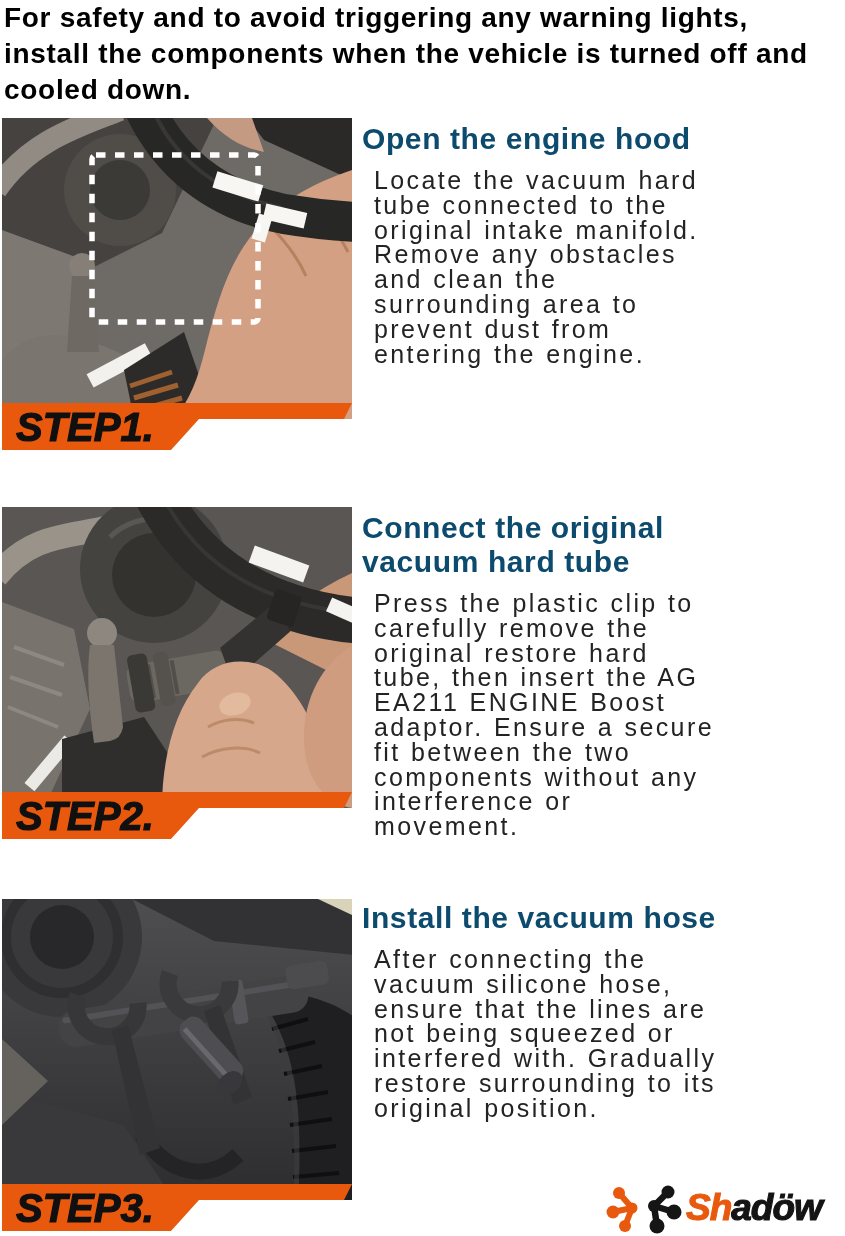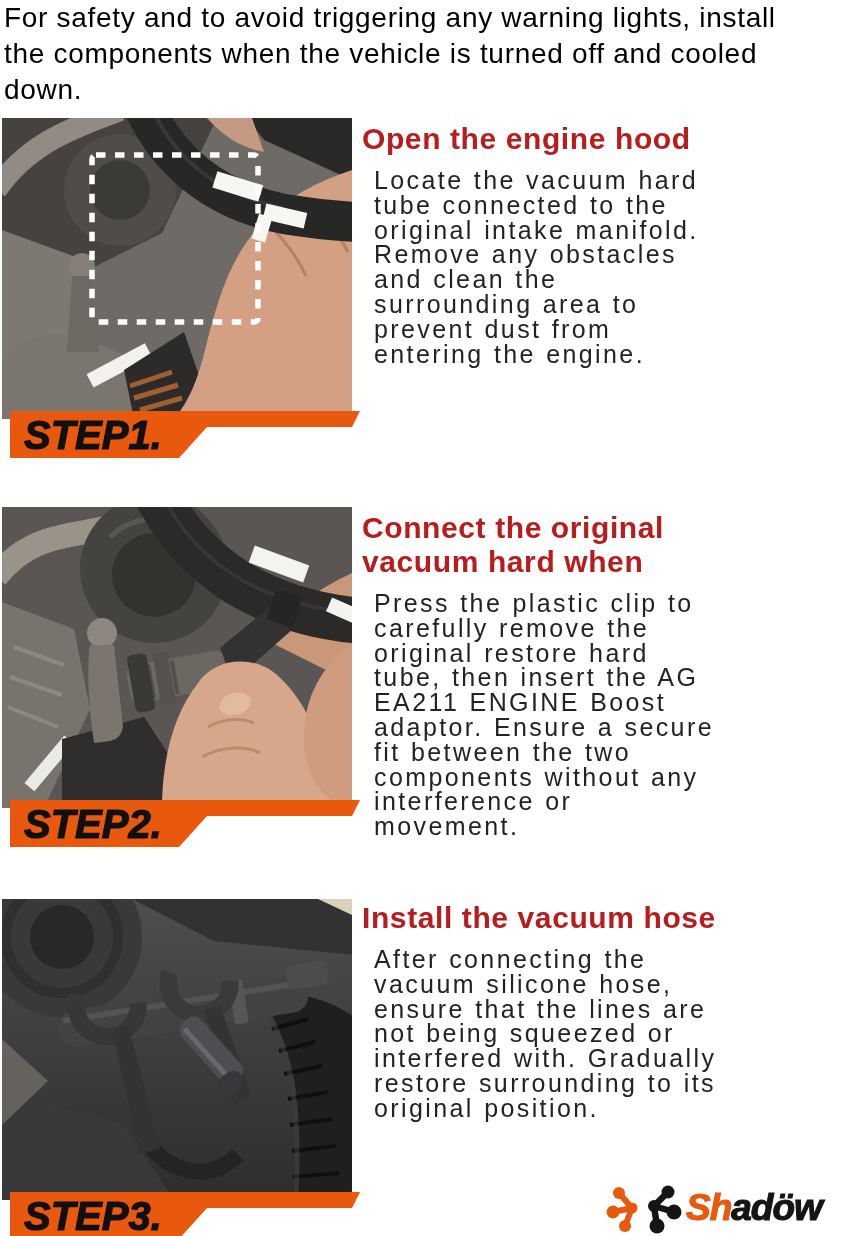--- a/index.html
+++ b/index.html
@@ -1,36 +1,36 @@
 <!DOCTYPE html>
 <html><head>
 <meta charset="utf-8">
 <style>
   html,body{margin:0;padding:0;background:#fff;}
   #page{position:relative;width:845px;height:1236px;background:#fff;overflow:hidden;
         font-family:"Liberation Sans",sans-serif;}
 
   
   .hdr{position:absolute;left:4px;top:0px;width:812px;
-       font-weight:normal;font-size:28px;line-height:36px;letter-spacing:.7px;
+       font-weight:bold;font-size:28px;line-height:36px;letter-spacing:.7px;
        color:#000;}
 
   
   .photo{position:absolute;left:2px;width:350px;height:301px;overflow:hidden;background:#555;}
   .photo svg{display:block;width:350px;height:301px;}
 
-  .banner{position:absolute;left:10px;width:350px;height:47px;margin-top:8px;}
+  .banner{position:absolute;left:2px;width:350px;height:47px;}
   .banner svg{position:absolute;left:0;top:0;width:350px;height:47px;}
   .banner .badge{position:absolute;left:14px;top:4px;
        font-weight:bold;font-style:italic;font-size:40px;line-height:40px;
        letter-spacing:0px;color:#101010;-webkit-text-stroke:1.2px #101010;}
 
   .steptext{position:absolute;left:362px;width:372px;color:#1b1b1b;}
   .steptext h3{margin:0 0 2px 0;font-size:30px;line-height:34px;letter-spacing:.6px;
-       font-weight:bold;color:#b91c1c;}
+       font-weight:bold;color:#0c4a6e;}
   .steptext p{margin:12px;font-size:25px;line-height:24.8px;letter-spacing:2.4px;
        word-spacing:1px;color:#232323;}
 
   
   .logo{position:absolute;left:604px;top:1182px;width:240px;height:52px;display:flex;align-items:flex-start;}
   .logo .mark{width:82px;height:52px;flex:0 0 auto;}
   .logo .word{font-weight:bold;font-style:italic;font-size:37px;line-height:52px;
       letter-spacing:-1px;-webkit-text-stroke:1.1px currentColor;white-space:nowrap;}
   .logo .word .p1{color:#e8590e;-webkit-text-stroke:1.1px #e8590e;}
   .logo .word .p2{color:#141414;-webkit-text-stroke:1.1px #141414;}
@@ -111,21 +111,21 @@
       <path d="M350,138 C320,158 302,190 302,230 C302,268 320,296 350,301 Z" fill="#cf9c80"></path>
     </svg>
   </div>
   <div class="banner" style="top:792px;">
     <svg viewBox="0 0 350 47">
       <polygon points="0,0 350,0 342,16 197,16 169,47 0,47" fill="#e8590e"></polygon>
     </svg>
     <span class="badge">STEP2.</span>
   </div>
   <div class="steptext" style="top:511px;">
-    <h3>Connect the original vacuum hard when</h3>
+    <h3>Connect the original vacuum hard tube</h3>
     <p>Press the plastic clip to carefully remove the original restore hard tube, then insert the AG EA211 ENGINE Boost adaptor. Ensure a secure fit between the two components without any interference or movement.</p>
   </div>
 
   <div class="photo" style="top:899px;">
     <svg viewBox="0 0 350 301" preserveAspectRatio="none">
       <defs>
         <linearGradient id="p3bg" x1="0" y1="0" x2="0" y2="1">
           <stop offset="0" stop-color="#4e4e50"></stop>
             <stop offset="1" stop-color="#2d2d2f"></stop>
         </linearGradient>

